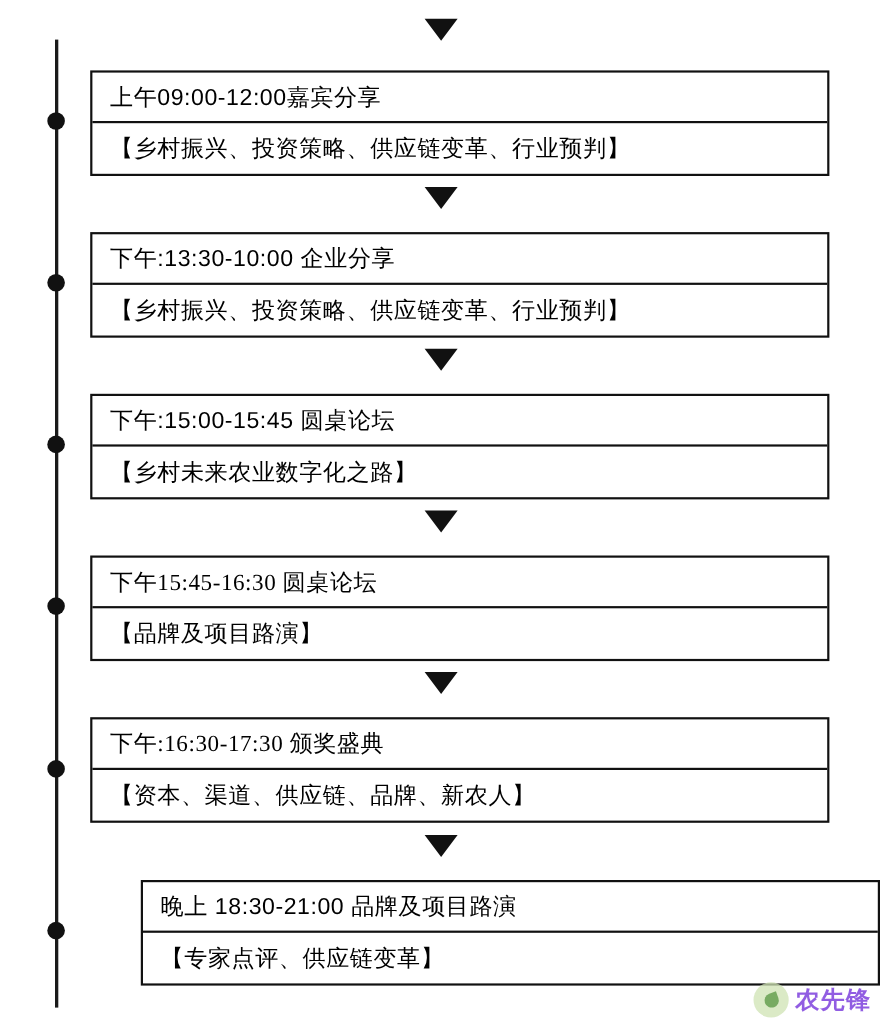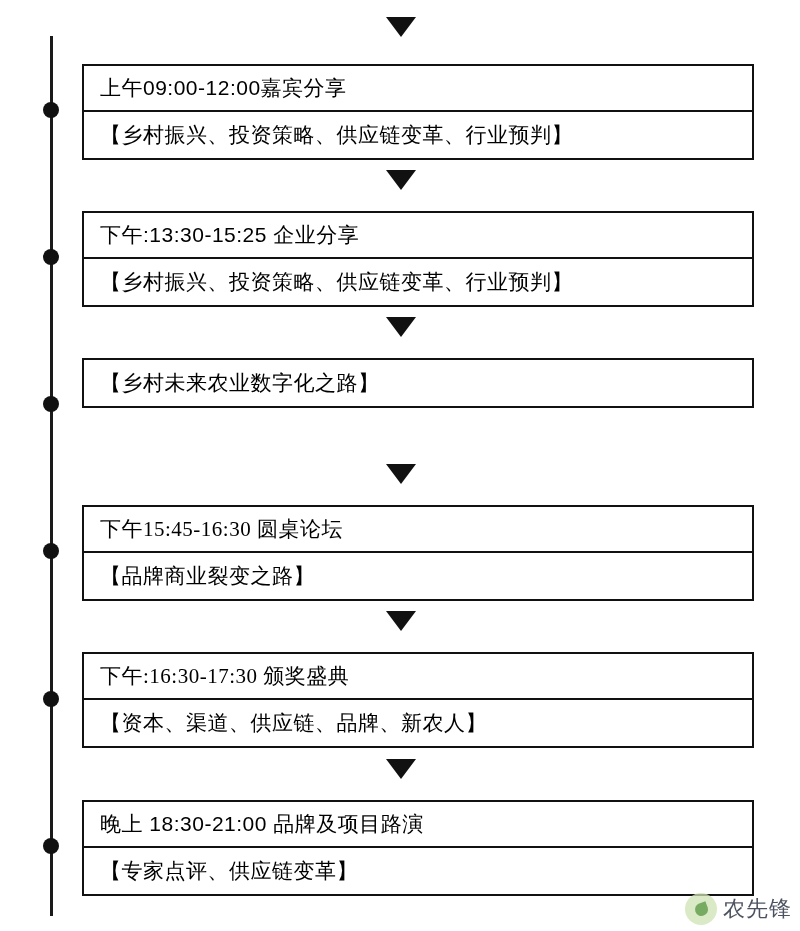--- a/index.html
+++ b/index.html
@@ -116,23 +116,24 @@
   }
   .wm-mark .leafdot {
     width: 13px;
     height: 13px;
     border-radius: 50% 0 50% 50%;
     background: #4b8f2e;
     transform: rotate(-20deg);
   }
   .wm-text {
     font-size: 22px;
-    color: #0f172a;
+    color: #6d28d9;
     font-family: "Liberation Sans", sans-serif;
     letter-spacing: 1px;
+    font-weight: bold;
   }
 </style>
 </head>
 <body>
 
 <div id="timeline">
 
   <div class="spine"></div>
 
   <div class="nodes">
@@ -157,63 +158,64 @@
       <div class="row">【乡村振兴、投资策略、供应链变革、行业预判】</div>
     </div>
 
     <div class="arrow" style="top:167px;">
       <svg width="34" height="24" viewBox="0 0 34 24" aria-hidden="true">
         <polygon points="2,2 32,2 17,22" fill="#111111"></polygon>
       </svg>
     </div>
 
     <div class="block" style="top:211px;">
-      <div class="row top">下午:13:30-15:25 企业分享</div>
+      <div class="row top">下午:13:30-10:00 企业分享</div>
       <div class="row">【乡村振兴、投资策略、供应链变革、行业预判】</div>
     </div>
 
     <div class="arrow" style="top:314px;">
       <svg width="34" height="24" viewBox="0 0 34 24" aria-hidden="true">
         <polygon points="2,2 32,2 17,22" fill="#111111"></polygon>
       </svg>
     </div>
 
     <div class="block" style="top:358px;">
+      <div class="row top">下午:15:00-15:45 圆桌论坛</div>
       <div class="row">【乡村未来农业数字化之路】</div>
     </div>
 
     <div class="arrow" style="top:461px;">
       <svg width="34" height="24" viewBox="0 0 34 24" aria-hidden="true">
         <polygon points="2,2 32,2 17,22" fill="#111111"></polygon>
       </svg>
     </div>
 
     <div class="block" style="top:505px;font-family:Liberation Serif, serif;">
       <div class="row top">下午15:45-16:30 圆桌论坛</div>
-      <div class="row">【品牌商业裂变之路】</div>
+      <div class="row">【品牌及项目路演】</div>
     </div>
 
     <div class="arrow" style="top:608px;">
       <svg width="34" height="24" viewBox="0 0 34 24" aria-hidden="true">
         <polygon points="2,2 32,2 17,22" fill="#111111"></polygon>
       </svg>
     </div>
 
     <div class="block" style="top:652px;font-family:Liberation Serif, serif;">
       <div class="row top">下午:16:30-17:30 颁奖盛典</div>
       <div class="row">【资本、渠道、供应链、品牌、新农人】</div>
     </div>
 
     <div class="arrow" style="top:756px;">
       <svg width="34" height="24" viewBox="0 0 34 24" aria-hidden="true">
         <polygon points="2,2 32,2 17,22" fill="#111111"></polygon>
       </svg>
     </div>
 
-    <div class="block" style="top:800px;">
+    <div class="block" style="top:800px;margin-left:46px;">
       <div class="row top">晚上 18:30-21:00 品牌及项目路演</div>
       <div class="row">【专家点评、供应链变革】</div>
     </div>
 
   </div>
 
   <div class="watermark">
     <span class="wm-mark">
       <span class="leafdot"></span>
     </span>

